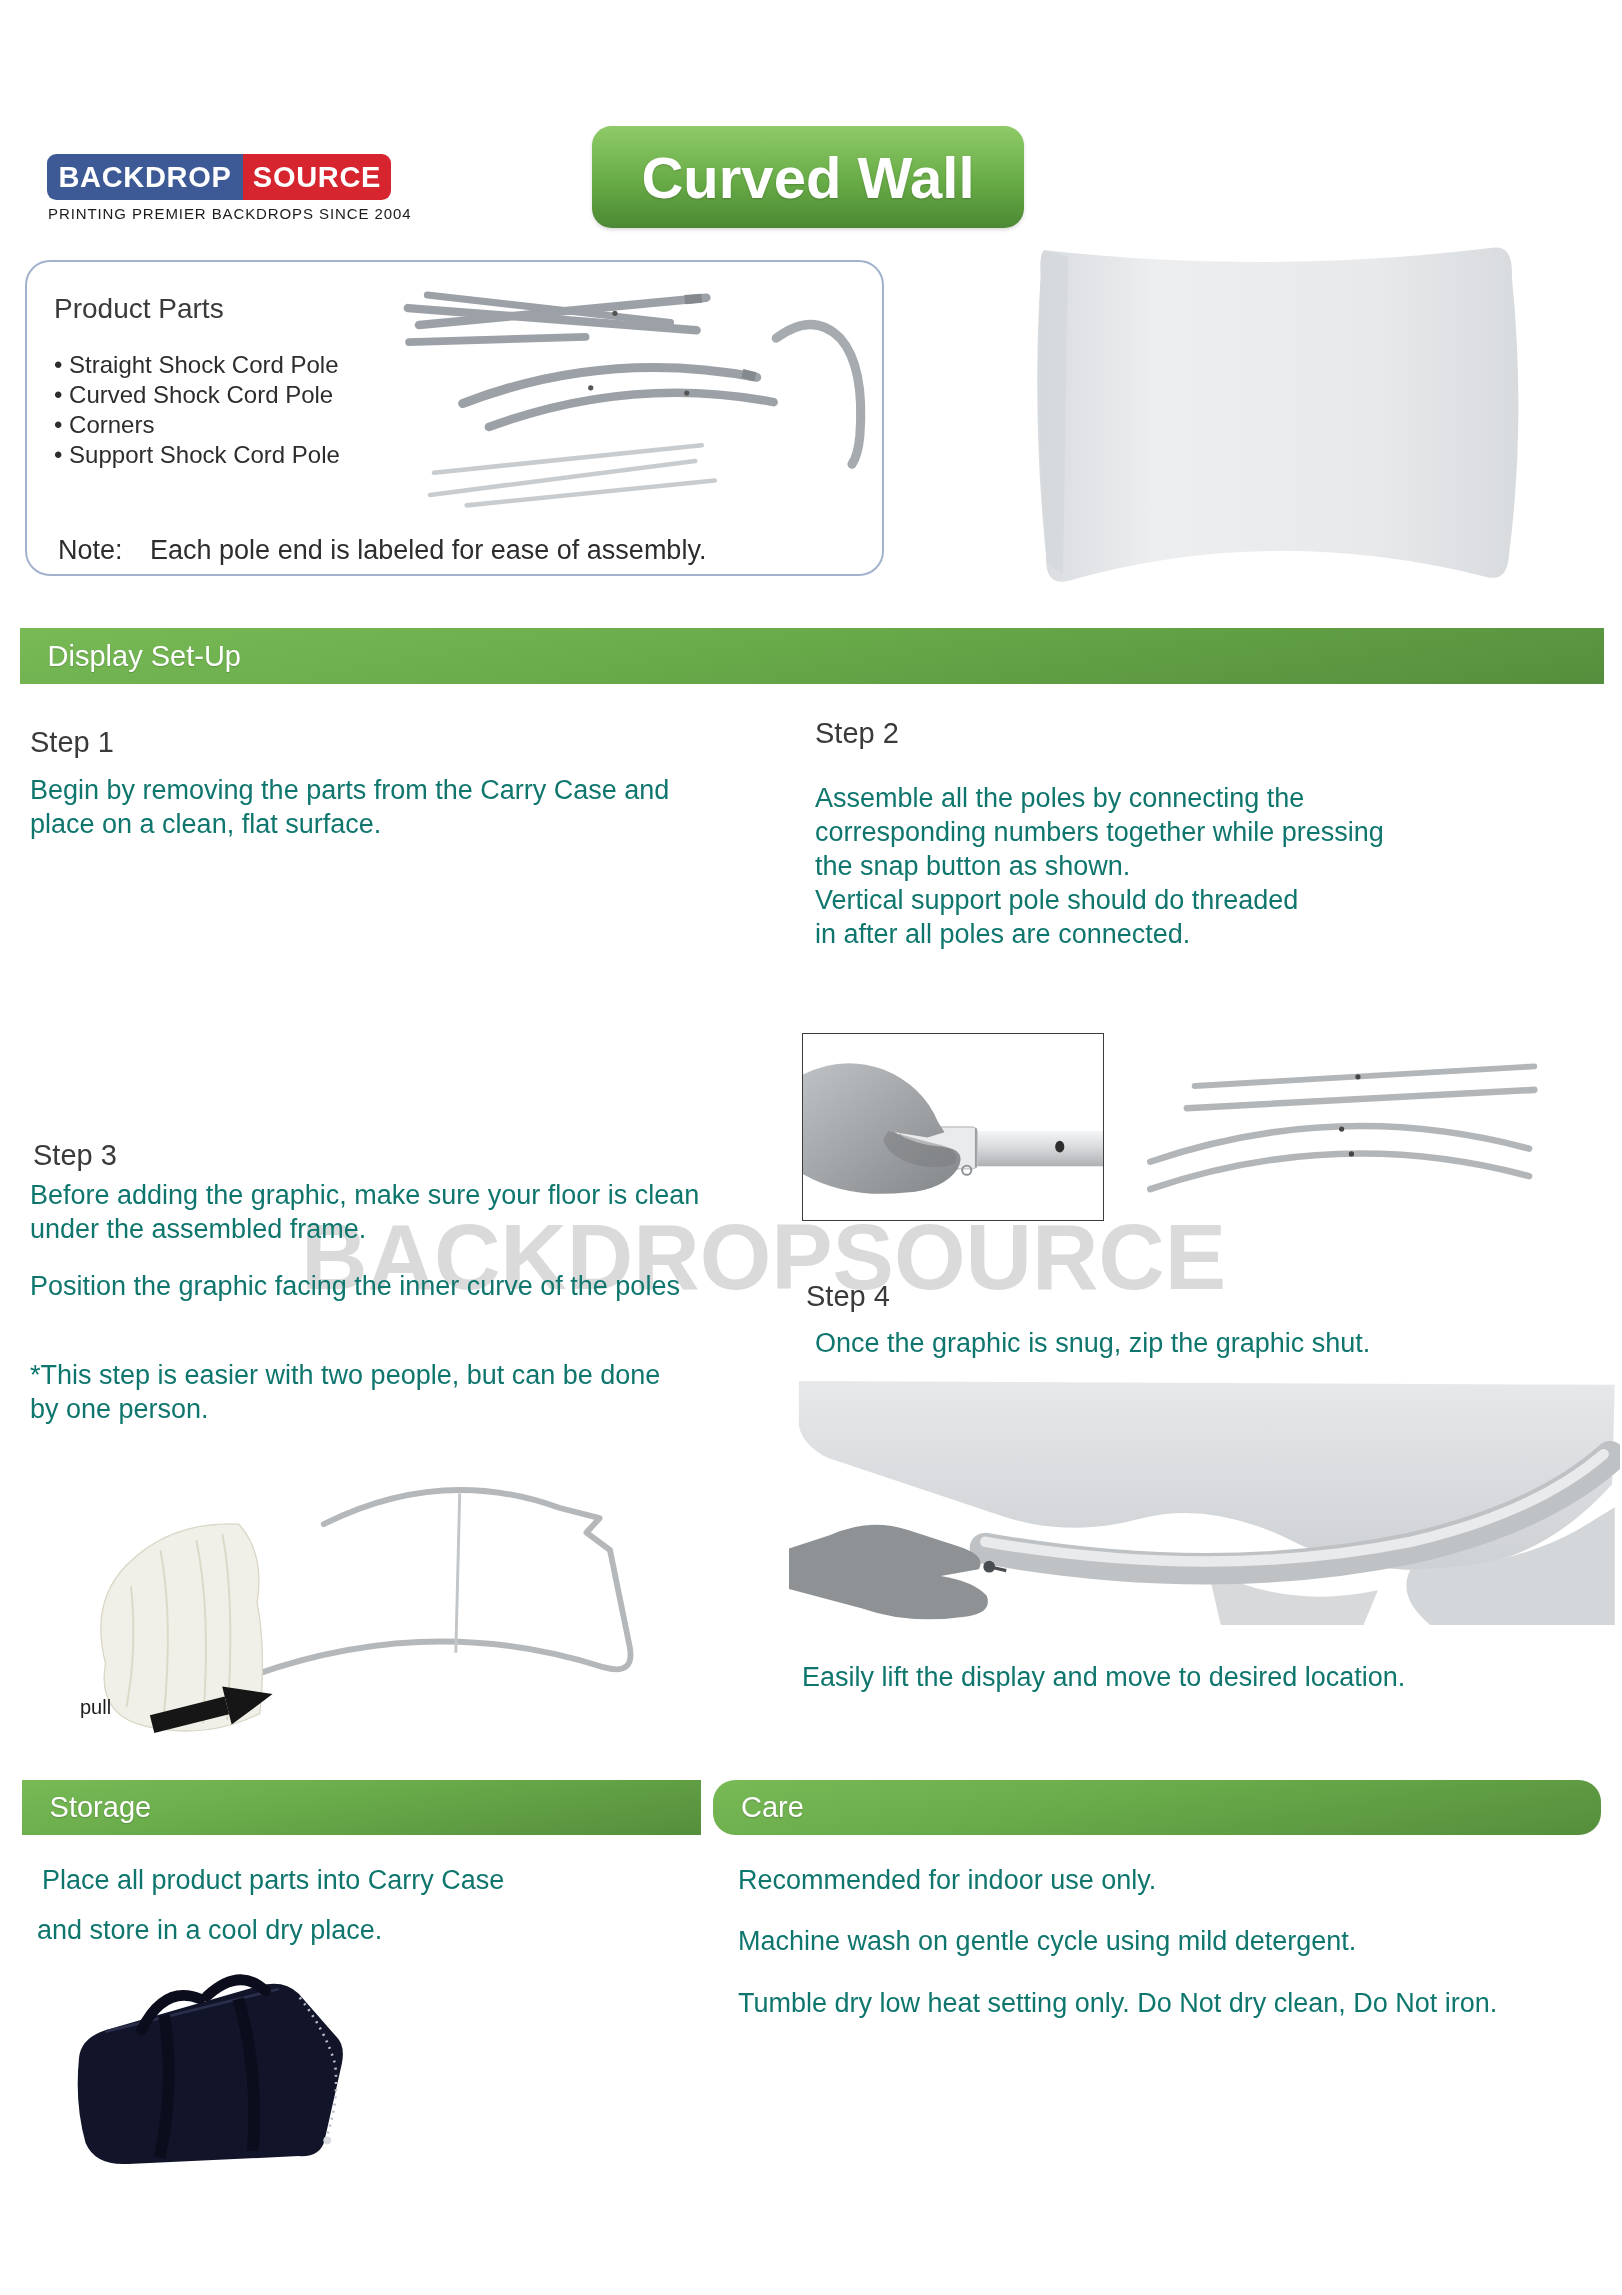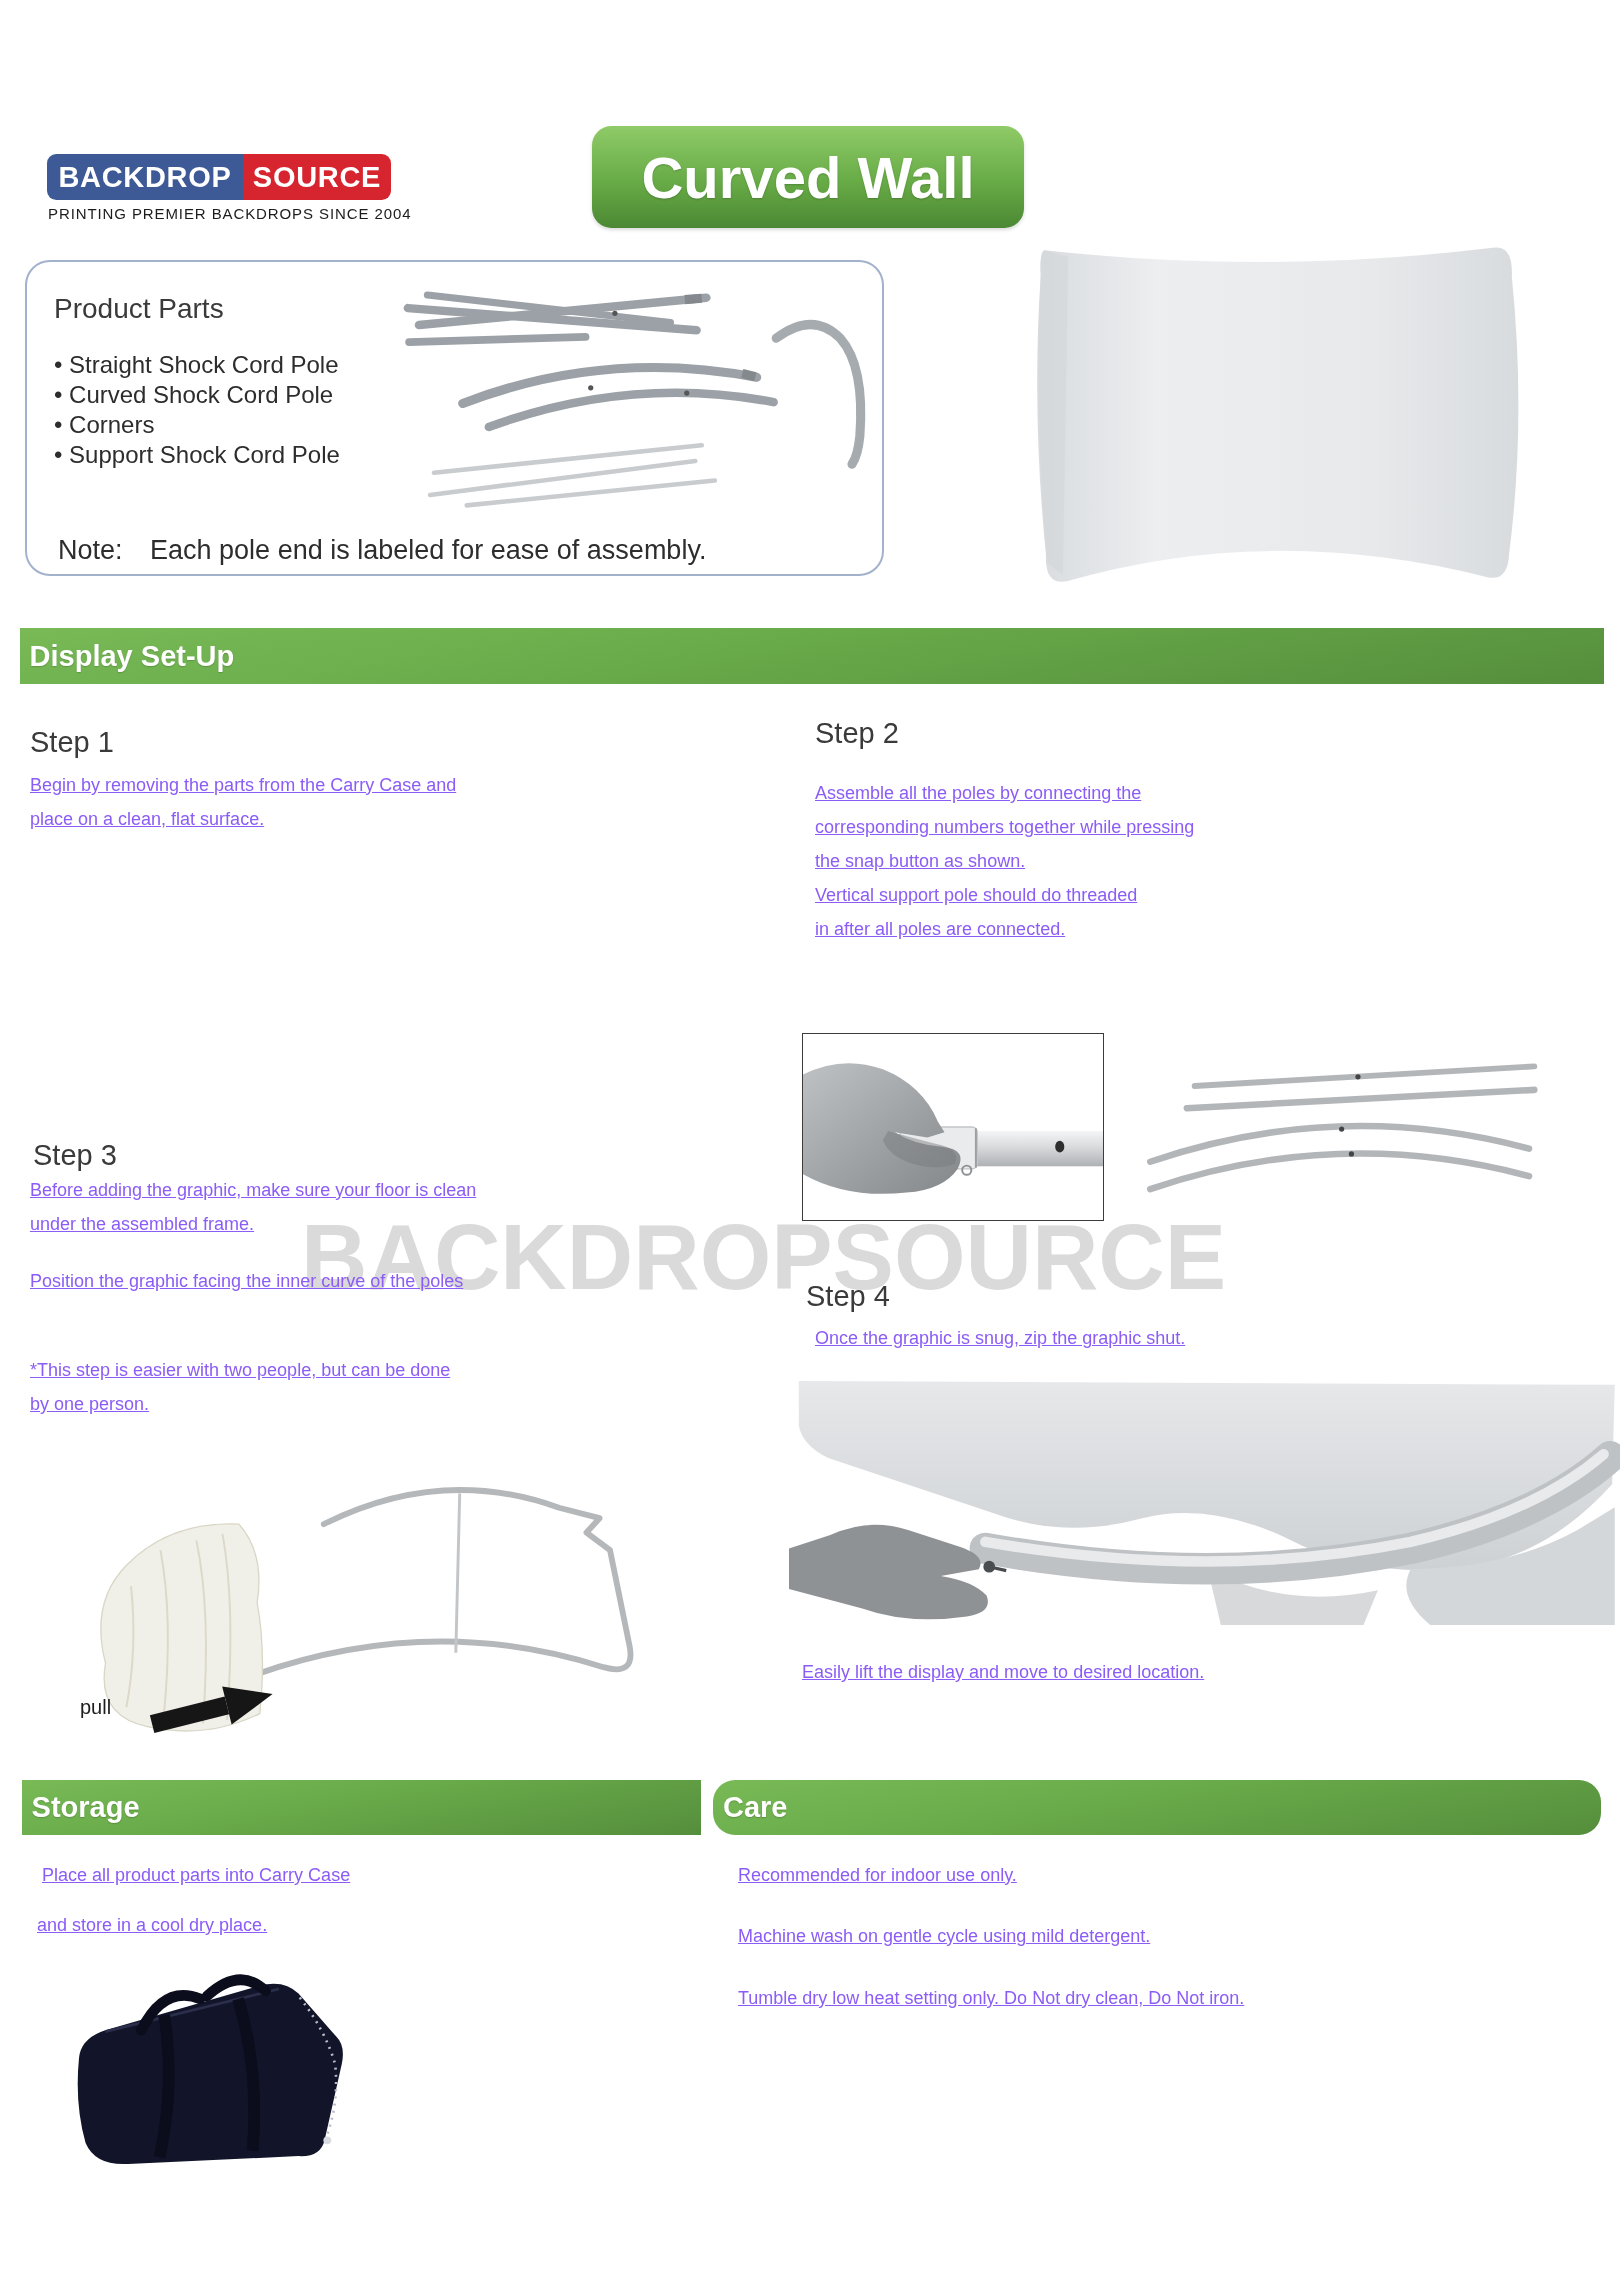--- a/index.html
+++ b/index.html
@@ -29,28 +29,28 @@
   .parts-box{left:25px;top:260px;width:855px;height:312px;border:2.6px solid #a3b2cc;border-radius:25px;background:#fff;}
   .parts-heading{left:54px;top:293px;font-size:28px;color:#3a3a3a;}
   .bullet{left:54px;font-size:24px;color:#2d2d2d;}
   .bullet::before{content:"• ";}
   .note-line{left:58px;top:535px;font-size:27px;color:#2d2d2d;}
   .note-line .gap{display:inline-block;width:27.5px;}
 
   
   .green-banner{background:linear-gradient(170deg,#79ba57 0%,#68a949 45%,#558e3c 100%);
                 display:flex;align-items:center;}
-  .banner-label{color:#fff;font-size:29px;font-weight:bold;padding-left:10px;
+  .banner-label{color:#fff;font-size:29px;font-weight:normal;padding-left:28px;
                 text-shadow:0 0.7px 1.3px rgba(0,0,0,0.18);}
   .display-banner{left:19.6px;top:628px;width:1584px;height:56px;}
   .storage-banner{left:21.6px;top:1780px;width:679px;height:55px;}
   .care-banner{left:713px;top:1780px;width:888px;height:55px;border-radius:22px;}
 
   .step-title{font-size:29px;color:#3a3a3a;}
-  .body-line{font-size:18px;color:#8b5cf6;white-space:nowrap;text-decoration:underline;}
+  .body-line{font-size:27px;color:#0f766e;white-space:nowrap;}
 
   .photo-frame{left:802px;top:1033px;width:300px;height:186px;border:1.3px solid #3c3c3c;background:#fff;}
 
   .watermark{left:301px;top:1205px;font-size:92px;font-weight:bold;color:#dadada;letter-spacing:0px;white-space:nowrap;}
 
   .pull-label{left:80px;top:1696px;font-size:20px;color:#1d1d1d;}
 
   svg{display:block;}
 </style>
 </head>

